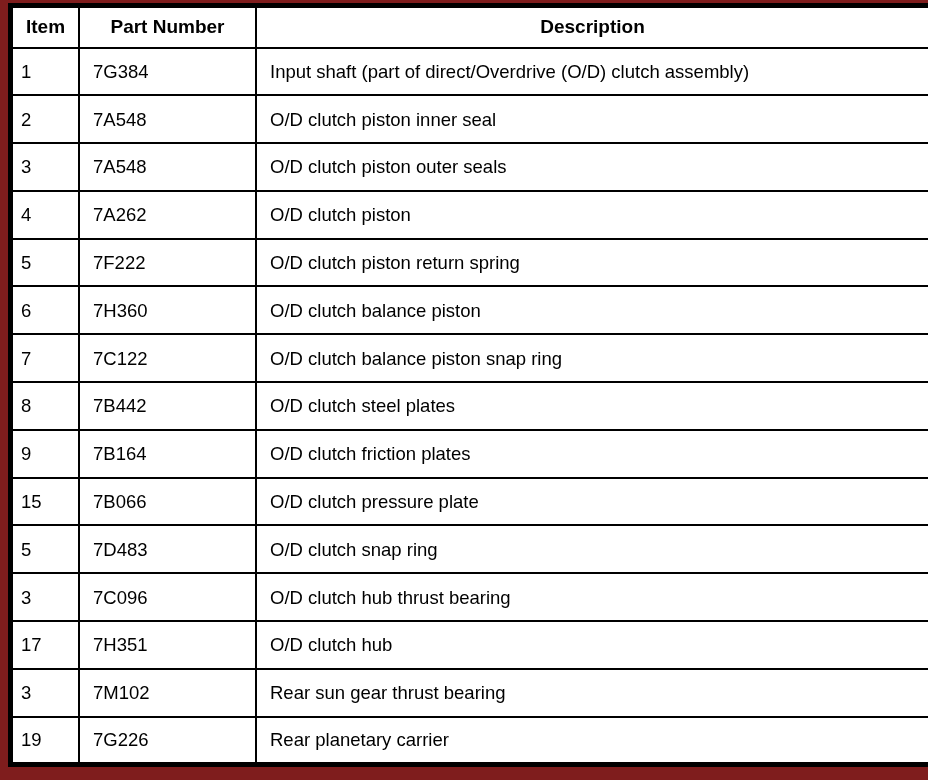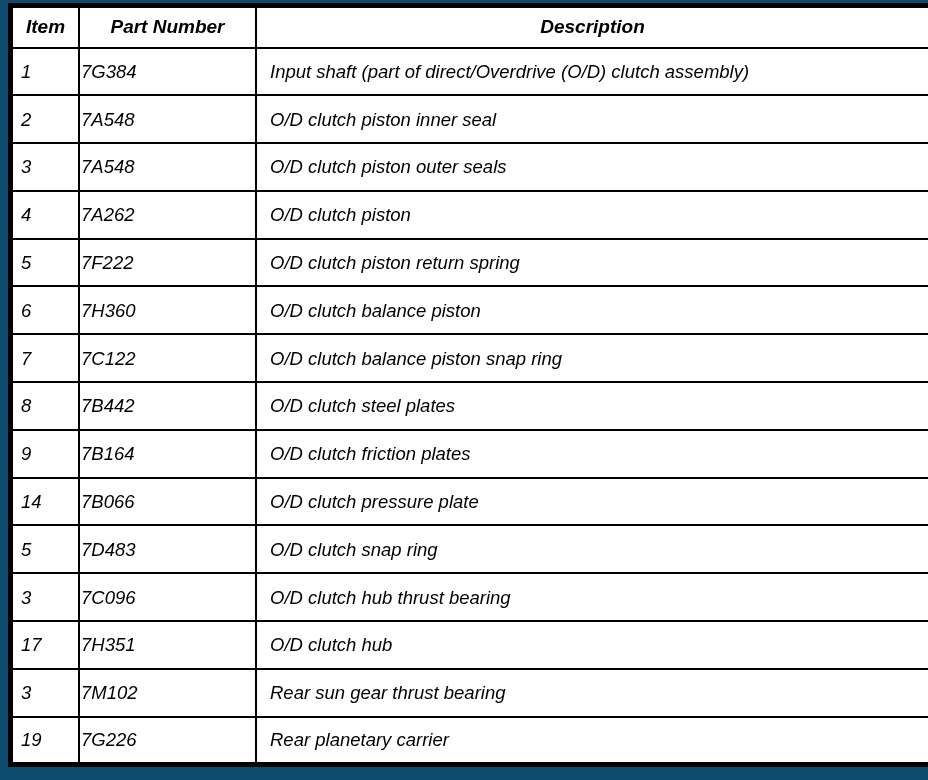--- a/index.html
+++ b/index.html
@@ -8,23 +8,22 @@
     background: #ffffff;
     width: 928px;
     height: 780px;
     font-family: "Liberation Sans", sans-serif;
     -webkit-font-smoothing: none;
   }
   .page {
     position: relative;
     width: 928px;
     height: 780px;
-    background: #0c4a6e;
+    background: #7f1d1d;
     overflow: hidden;
-    font-style: italic;
   }
   table.parts-table {
     position: absolute;
     left: 8px;
     top: 3px;
     border-collapse: collapse;
     border: 5px solid #000000;
     table-layout: fixed;
     width: 899px;
     background: #ffffff;
@@ -45,21 +44,21 @@
   .parts-table th {
     font-weight: bold;
     text-align: center;
     font-size: 19px;
     padding: 0 4px;
   }
   .col-item  { width: 57px;  }
   .col-part  { width: 167px; }
   .col-desc  { width: 663px; }
   .parts-table td.col-item { text-align: left; padding-left: 8px; }
-  .parts-table td.col-part { text-align: left; padding-left: 1px; }
+  .parts-table td.col-part { text-align: left; padding-left: 13px; }
   .parts-table td.col-desc { text-align: left; padding-left: 13px; }
   .parts-table th.col-item { text-align: center; }
   .parts-table th.col-part { text-align: center; margin-left: 44px; }
   .parts-table th.col-desc { text-align: center; }
 </style>
 </head>
 <body>
 
 <div class="page">
   <table class="parts-table">
@@ -110,21 +109,21 @@
           <td class="col-item">8</td>
           <td class="col-part">7B442</td>
           <td class="col-desc">O/D clutch steel plates</td>
         </tr>
         <tr>
           <td class="col-item">9</td>
           <td class="col-part">7B164</td>
           <td class="col-desc">O/D clutch friction plates</td>
         </tr>
         <tr>
-          <td class="col-item">14</td>
+          <td class="col-item">15</td>
           <td class="col-part">7B066</td>
           <td class="col-desc">O/D clutch pressure plate</td>
         </tr>
         <tr>
           <td class="col-item">5</td>
           <td class="col-part">7D483</td>
           <td class="col-desc">O/D clutch snap ring</td>
         </tr>
         <tr>
           <td class="col-item">3</td>

